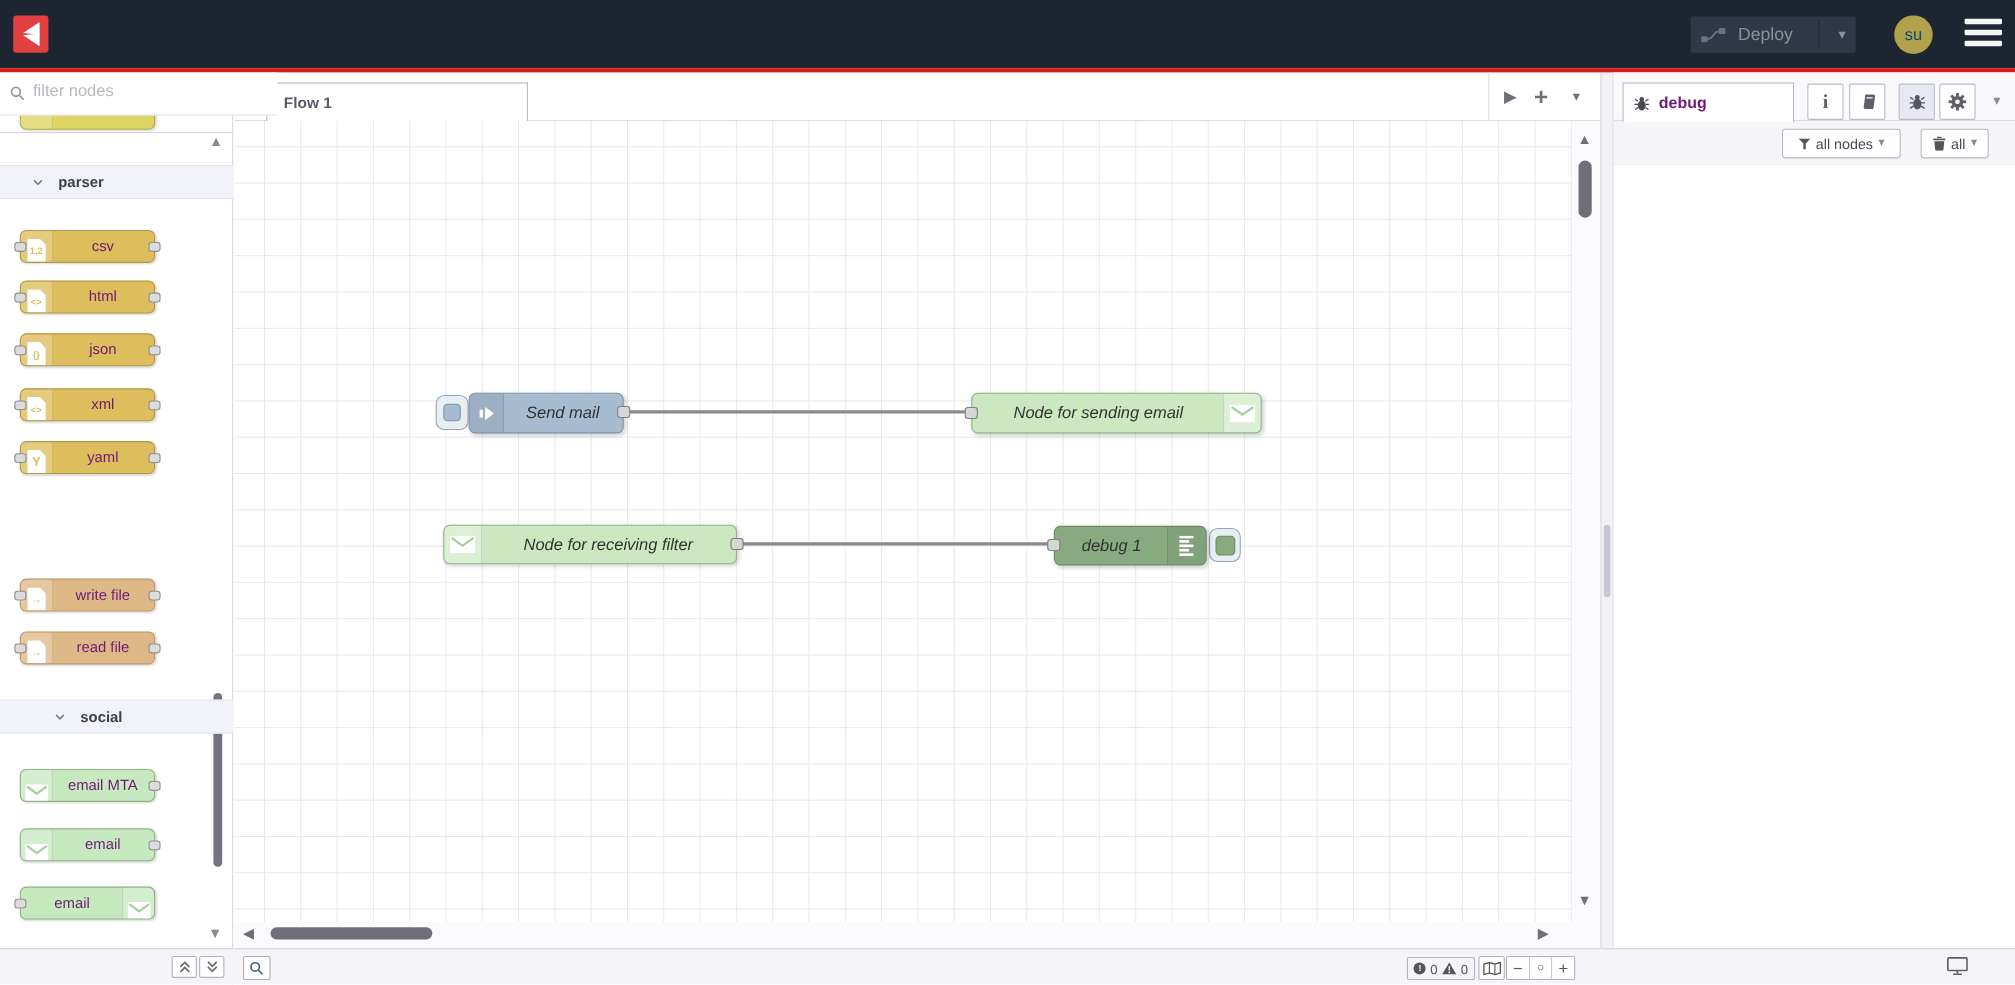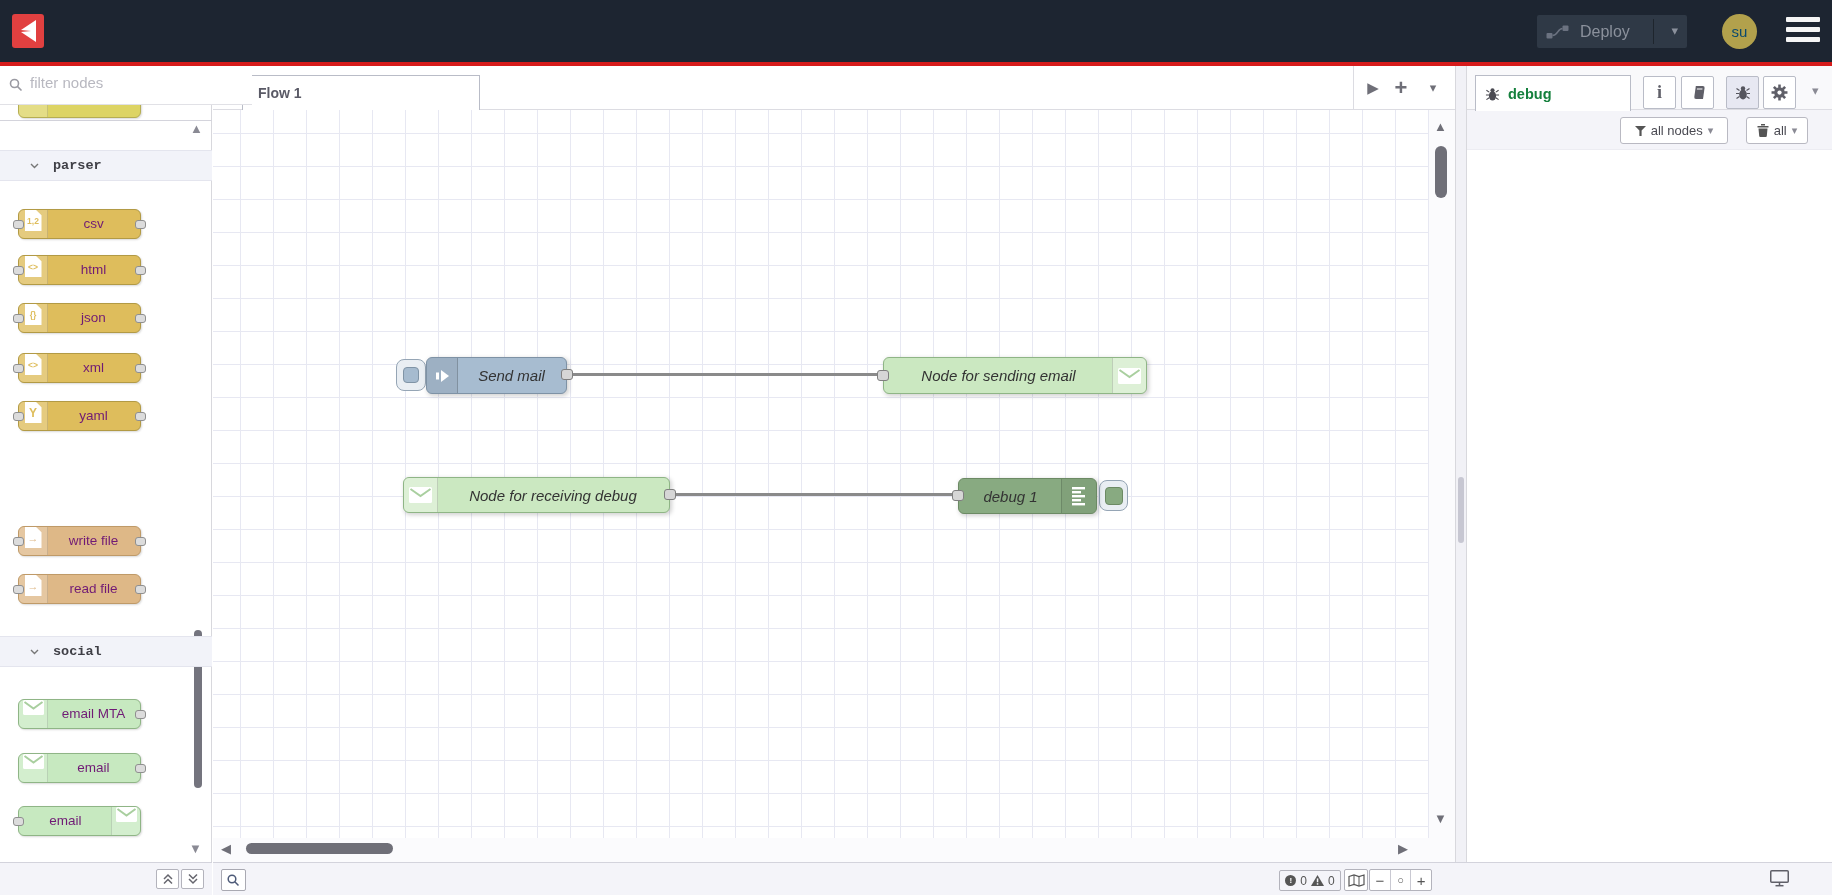--- a/index.html
+++ b/index.html
@@ -23,24 +23,24 @@
 
   
   .palette{position:absolute;left:0;top:66px;width:212px;height:829px;background:#fff;border-right:1px solid #d8d8dd;box-sizing:border-box;}
   .psearch{position:absolute;left:0;top:0;width:212px;height:38px;background:#fff;border-bottom:1px solid #e1e1e6;z-index:6;padding-left:40px;}
   .psearch input{position:absolute;left:28px;top:7px;width:170px;border:0;outline:none;font-size:15px;color:#555;
                  font-family:"Liberation Sans",sans-serif;background:transparent;}
   .psearch input::placeholder{color:#b8b8c0;}
   .cat-header{position:absolute;left:0;width:212px;height:31px;background:#f2f3f9;border-top:1px solid #e4e5ee;border-bottom:1px solid #e4e5ee;
               box-sizing:border-box;display:flex;align-items:center;}
   .cat-header .chev{margin-left:30px;}
-  .cat-header .cname{margin-left:14px;font-size:13.5px;font-weight:bold;color:#3f3f46;font-family:Liberation Mono, monospace;}
+  .cat-header .cname{margin-left:14px;font-size:13.5px;font-weight:bold;color:#3f3f46;}
   .pnode{position:absolute;left:18px;width:123px;height:30px;background:var(--nc);border:1px solid var(--nbr);border-radius:6px;
          box-sizing:border-box;box-shadow:1px 1px 2px rgba(0,0,0,0.15);z-index:4;}
-  .pn-icon{position:absolute;top:0;bottom:0;width:28px;background:rgba(255,255,255,0.22);display:flex;align-items:flex-start;justify-content:center;}
+  .pn-icon{position:absolute;top:0;bottom:0;width:28px;background:rgba(255,255,255,0.22);display:flex;align-items:flex-end;justify-content:center;}
   .pn-icon.l{left:0;border-right:1px solid rgba(0,0,0,0.12);border-radius:5px 0 0 5px;}
   .pn-icon.r{right:0;border-left:1px solid rgba(0,0,0,0.12);border-radius:0 5px 5px 0;}
   .pn-label{position:absolute;top:0;height:28px;line-height:28px;text-align:center;font-size:13.5px;color:#701a75;}
   .pn-label.after-l{left:28px;right:0;}
   .pn-label.before-r{left:0;right:28px;}
   .ficon{width:17px;height:21px;background:#fff;clip-path:polygon(0 0,68% 0,100% 25%,100% 100%,0 100%);
          display:flex;align-items:center;justify-content:center;font-size:8.5px;font-weight:bold;color:var(--nc);}
   .ficon.big{font-size:12px;}
   .pport{position:absolute;width:11px;height:9px;top:10px;background:#dcdcdc;border:1px solid #8f8f8f;border-radius:3px;box-sizing:border-box;z-index:3;}
   .pport.l{left:-6px;}
@@ -86,21 +86,21 @@
   .pillbtn .inner{position:absolute;border-radius:4px;box-sizing:border-box;}
 
   
   .separator{position:absolute;left:1455px;top:66px;width:12px;height:796px;background:#f1f1f6;
              border-left:1px solid #d8d8dd;border-right:1px solid #d8d8dd;box-sizing:border-box;}
   .grabber{position:absolute;left:2px;top:411px;width:6px;height:66px;background:#c7c7d2;border-radius:3px;}
   .sidebar{position:absolute;left:1467px;top:66px;width:365px;height:829px;background:#fff;}
   .sb-tabstrip{position:absolute;left:0;top:0;width:365px;height:44px;background:#f9f9fb;border-bottom:1px solid #dcdce2;box-sizing:border-box;}
   .sb-tab{position:absolute;left:8px;top:9px;width:156px;height:36px;background:#fff;border:1px solid #b9bcc7;border-bottom:none;
           box-sizing:border-box;display:flex;align-items:center;z-index:2;}
-  .sb-tab .stlabel{margin-left:8px;font-size:14.5px;font-weight:bold;color:#15803d;}
+  .sb-tab .stlabel{margin-left:8px;font-size:14.5px;font-weight:bold;color:#701a75;}
   .sq-btn{position:absolute;top:10px;width:33px;height:33px;background:#fff;border:1px solid #b9bcc7;border-radius:2px;box-sizing:border-box;
           display:flex;align-items:center;justify-content:center;z-index:2;}
   .sq-btn.active{background:#e7e8f2;}
   .sb-toolbar{position:absolute;left:0;top:44px;width:365px;height:40px;background:#f4f4f9;border-bottom:1px solid #ececf2;box-sizing:border-box;}
   .dd-btn{position:absolute;top:7px;height:27px;background:#fff;border:1px solid #b9b9c2;border-radius:3px;box-sizing:border-box;
           display:flex;align-items:center;justify-content:center;gap:5px;font-size:13px;color:#4a4a52;}
   .sb-footer{position:absolute;left:1455px;top:862px;width:377px;height:33px;background:#f4f4f9;border-top:1px solid #d3d3dc;box-sizing:border-box;}
   .chev-txt{color:#8a8a94;font-size:13px;line-height:1;}
   .serif-i{font-family:"Liberation Serif",serif;font-weight:bold;font-size:18px;color:#5f5f68;}
 </style>
@@ -211,21 +211,21 @@
     </div>
     <div class="pnode" style="top:508px;--nc:#deb887;--nbr:#bf9a68;">
       <span class="pport l"></span>
       <span class="pn-icon l">
           <span class="ficon" style="font-size:11px;">→</span>
         </span>
       <span class="pn-label after-l">read file</span>
       <span class="pport r"></span>
     </div>
 
-    <div class="cat-header" style="top:570px;">
+    <div class="cat-header" style="top:570px;padding-left:20px;">
       <svg class="chev" width="9" height="6" viewBox="0 0 9 6">
           <path d="M1 1 L4.5 4.5 L8 1" stroke="#777" stroke-width="1.4" fill="none"></path>
         </svg>
       <span class="cname">social</span>
     </div>
     <div class="pnode" style="top:633px;padding-left:20px;--nc:#c7e9c0;--nbr:#8fb586;">
       <span class="pn-icon l">
         <svg width="21" height="15" viewBox="0 0 21 15">
             <rect width="21" height="15" rx="1.5" fill="#fff"></rect>
             <path d="M1.5 2 L10.5 8.5 L19.5 2" stroke="#a9cf9f" stroke-width="2" fill="none"></path>
@@ -311,21 +311,21 @@
   </div>
   <span class="cport" style="left:877px;top:370px;"></span>
 
   <div class="cnode" style="left:403px;top:477px;width:267px;height:36px;background:#cbe8c1;border:1.5px solid #8fb586;">
     <div class="cn-icon" style="left:0;width:33px;background:rgba(255,255,255,0.35);border-right:1px solid rgba(0,0,0,0.14);border-radius:5px 0 0 5px;">
       <svg width="23" height="16" viewBox="0 0 23 16">
           <rect width="23" height="16" rx="1.5" fill="#fff"></rect>
           <path d="M1.5 2 L11.5 9 L21.5 2" stroke="#a9cf9f" stroke-width="2" fill="none"></path>
         </svg>
     </div>
-    <div class="cn-label" style="left:33px;right:0;">Node for receiving debug</div>
+    <div class="cn-label" style="left:33px;right:0;">Node for receiving filter</div>
   </div>
   <span class="cport" style="left:664px;top:489px;"></span>
 
   <div class="cnode" style="left:958px;top:478px;width:139px;height:36px;background:#88aa81;border:1.5px solid #6c8a64;">
     <div class="cn-label" style="left:0;right:34px;">debug 1</div>
     <div class="cn-icon" style="right:0;width:34px;background:rgba(0,0,0,0.05);border-left:1px solid rgba(0,0,0,0.15);border-radius:0 5px 5px 0;">
       <svg width="14" height="19" viewBox="0 0 14 19">
           <g fill="#fff">
             <rect x="0" y="0" width="13" height="2.4"></rect>
             <rect x="0" y="4" width="9" height="2.4"></rect>

